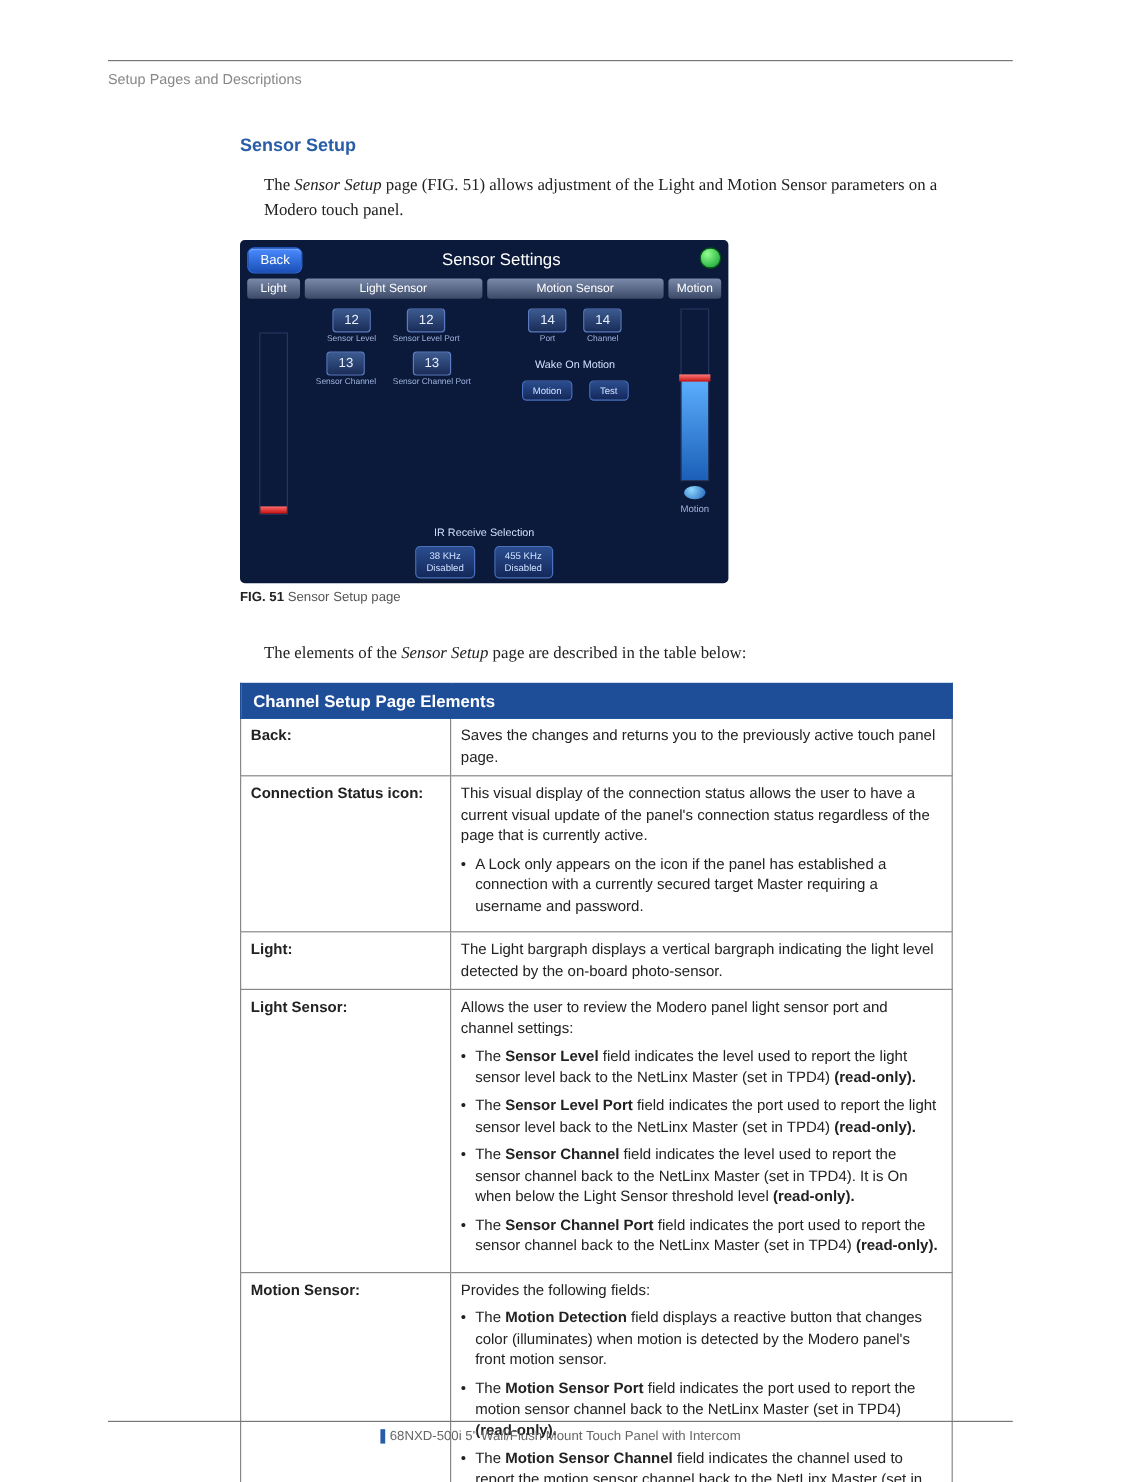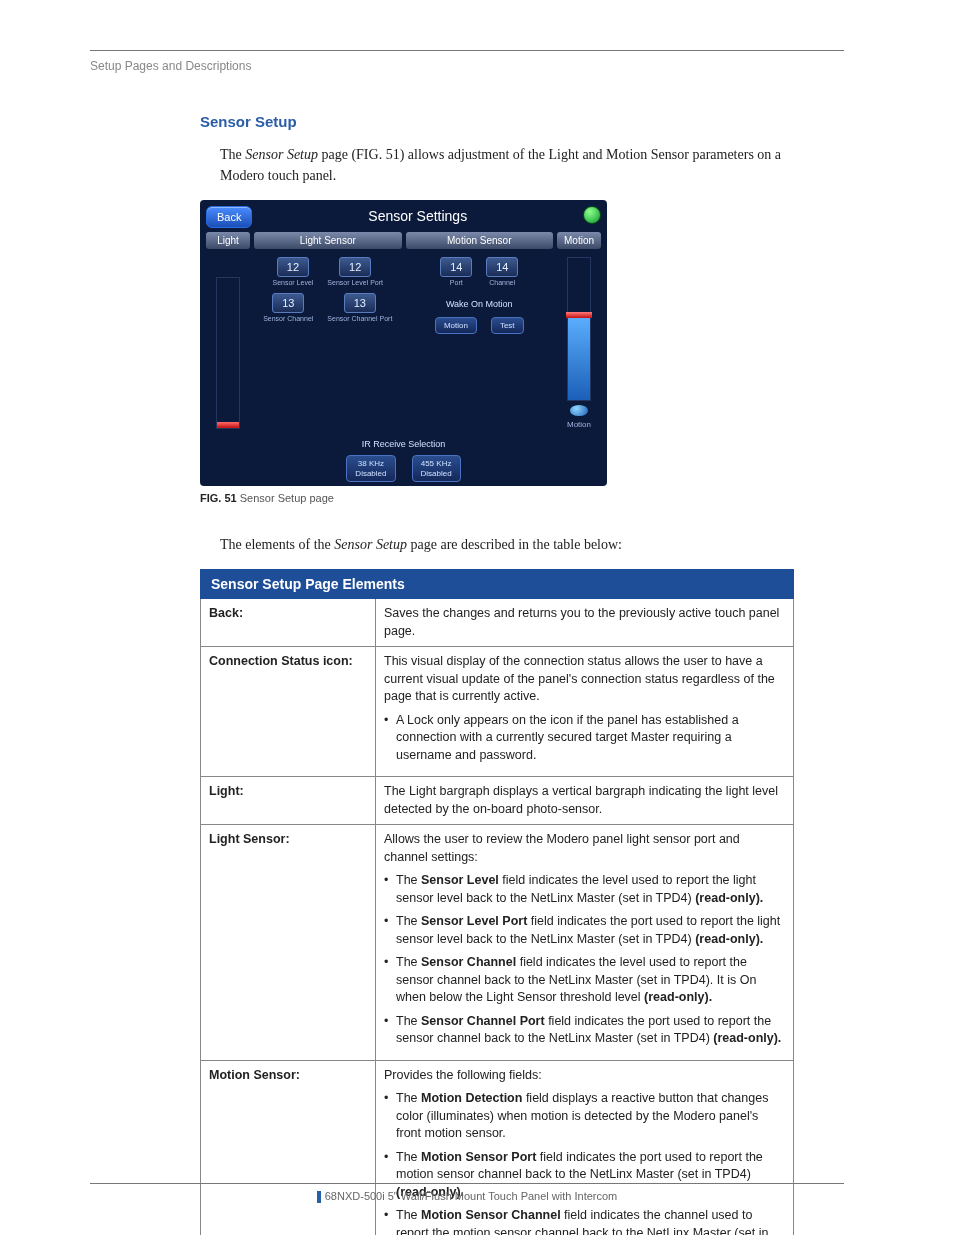--- a/index.html
+++ b/index.html
@@ -332,21 +332,21 @@
       <b>FIG. 51</b><span>  Sensor Setup page</span>
     </div>
 
     <div class="body-text">
       <span>The elements of the </span><em>Sensor Setup</em><span> page are described in the table below:</span>
     </div>
 
     <table class="elements">
       <tbody>
           <tr>
-            <th class="title" colspan="2">Sensor Setup Page Elements</th>
+            <th class="title" colspan="2">Channel Setup Page Elements</th>
           </tr>
 
       <tr>
         <td class="key">Back:</td>
         <td>Saves the changes and returns you to the previously active touch panel page.</td>
       </tr>
 
       <tr>
         <td class="key">Connection Status icon:</td>
         <td>

